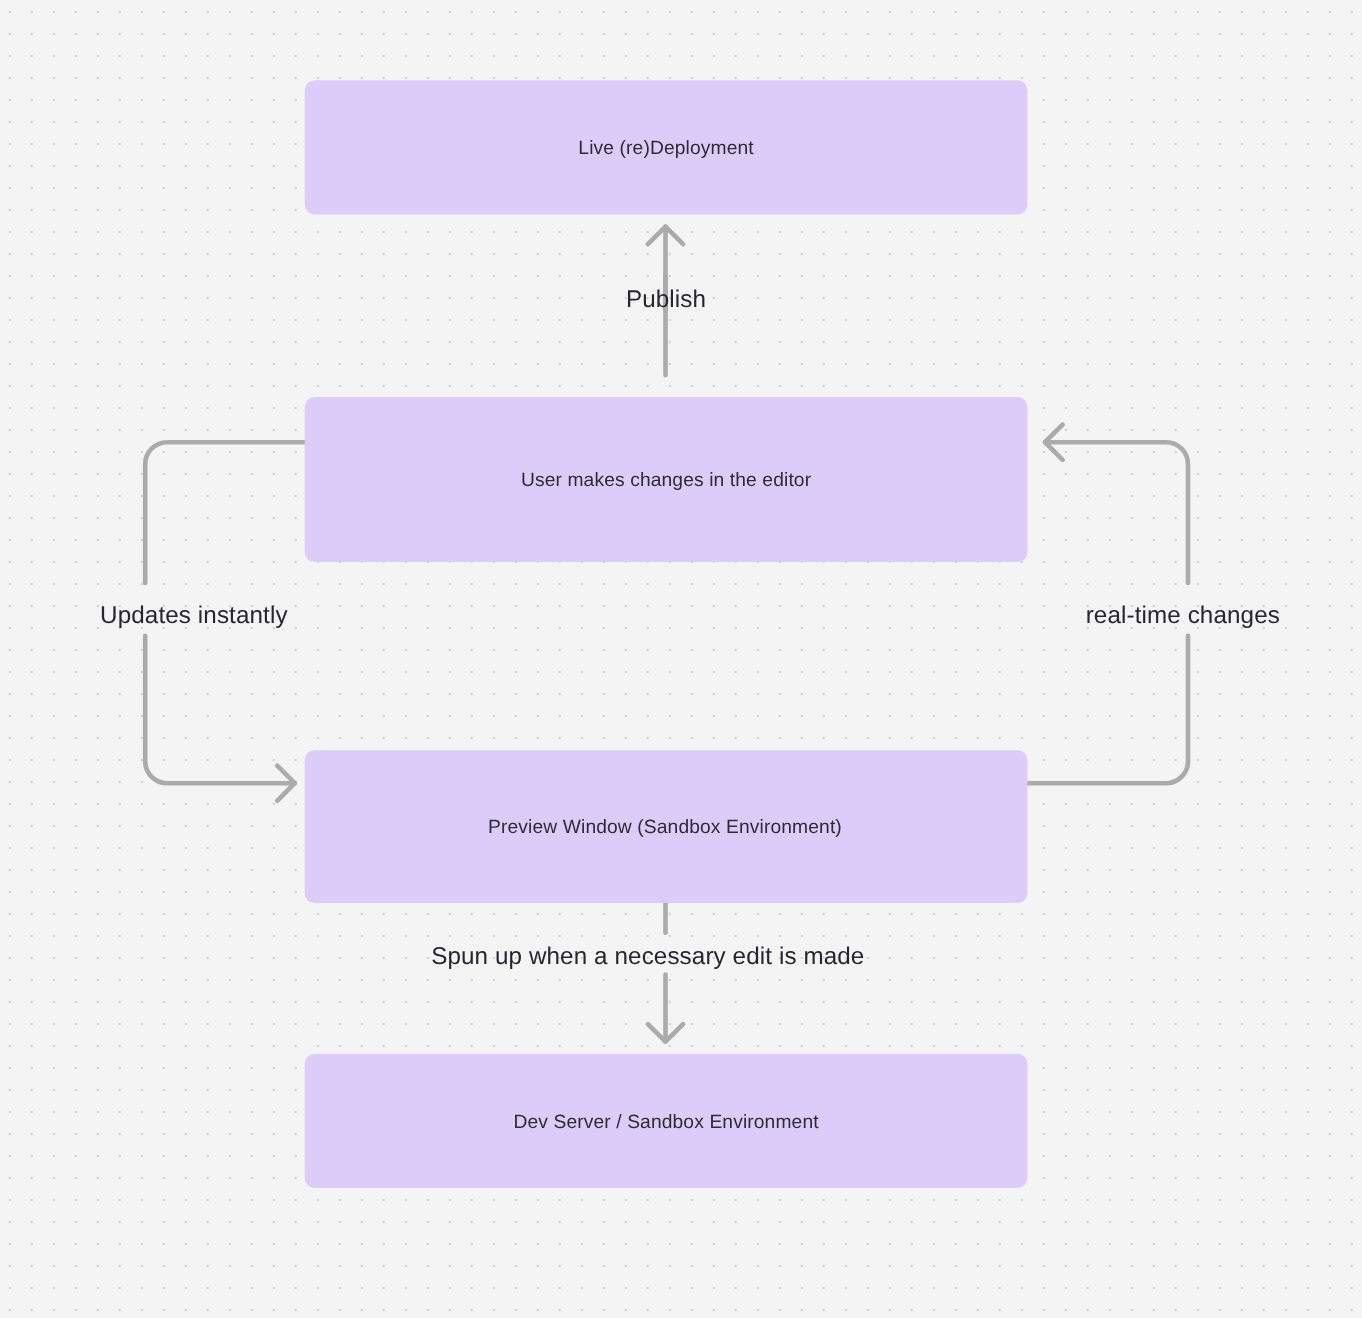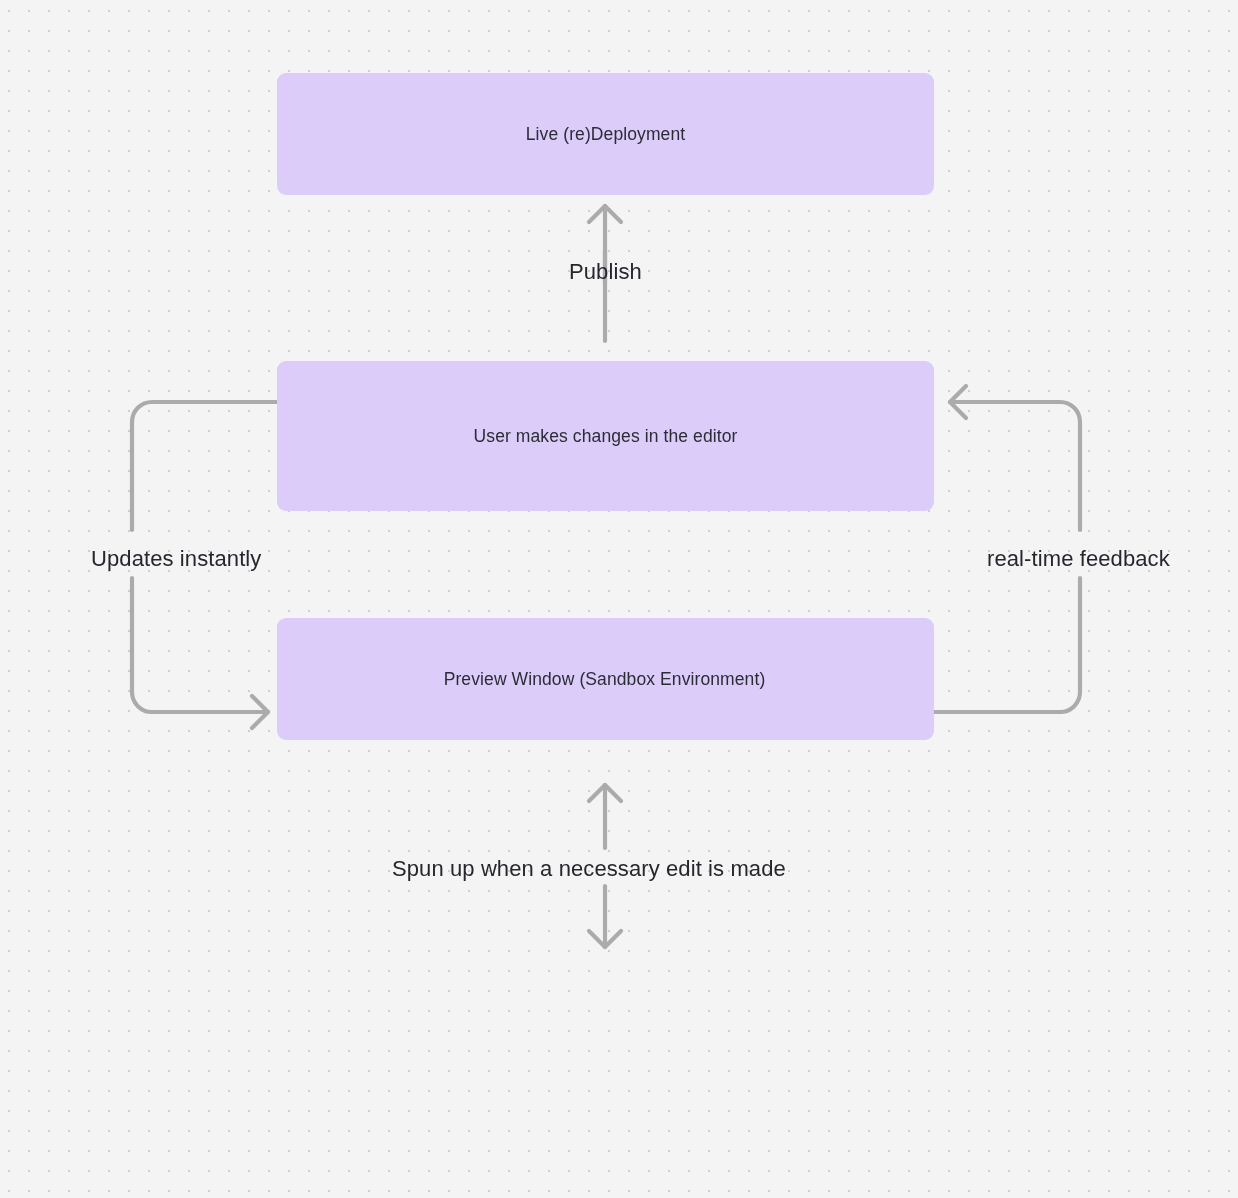--- a/index.html
+++ b/index.html
@@ -47,21 +47,21 @@
     justify-content: center;
     color: #2c2c35;
     font-size: 17.5px;
     line-height: 1.3;
     letter-spacing: 0.1px;
     padding: 6px 18px;
   }
 
   #node-deploy   { left: 277px; top: 73px;  width: 657px; height: 122px; }
   #node-editor   { left: 277px; top: 341px; width: 657px; height: 150px; margin-top: 20px; }
-  #node-preview  { left: 277px; top: 618px; width: 657px; height: 122px; padding-left: 16px; }
+  #node-preview  { left: 277px; top: 682px; width: 657px; height: 139px; padding-left: 16px; }
   #node-devserver{ left: 277px; top: 958px; width: 657px; height: 122px; }
 
   
   .edge-label {
     position: absolute;
     color: #26262e;
     font-size: 22px;
     line-height: 1.2;
     white-space: nowrap;
     letter-spacing: 0.1px;
@@ -125,22 +125,25 @@
   </div>
 
   <div class="node" id="node-editor">
     <span>User makes changes in the editor</span>
   </div>
 
   <div class="node" id="node-preview">
     <span>Preview Window (Sandbox Environment)</span>
   </div>
 
+  <div class="node" id="node-devserver">
+    <span>Dev Server / Sandbox Environment</span>
+  </div>
 
   <div class="edge-label" id="label-publish">Publish</div>
 
   <div class="edge-label" id="label-updates">Updates instantly</div>
 
-  <div class="edge-label" id="label-realtime">real-time feedback</div>
+  <div class="edge-label" id="label-realtime">real-time changes</div>
 
   <div class="edge-label" id="label-spunup">Spun up when a necessary edit is made</div>
 
 </div>
 
 </body></html>

